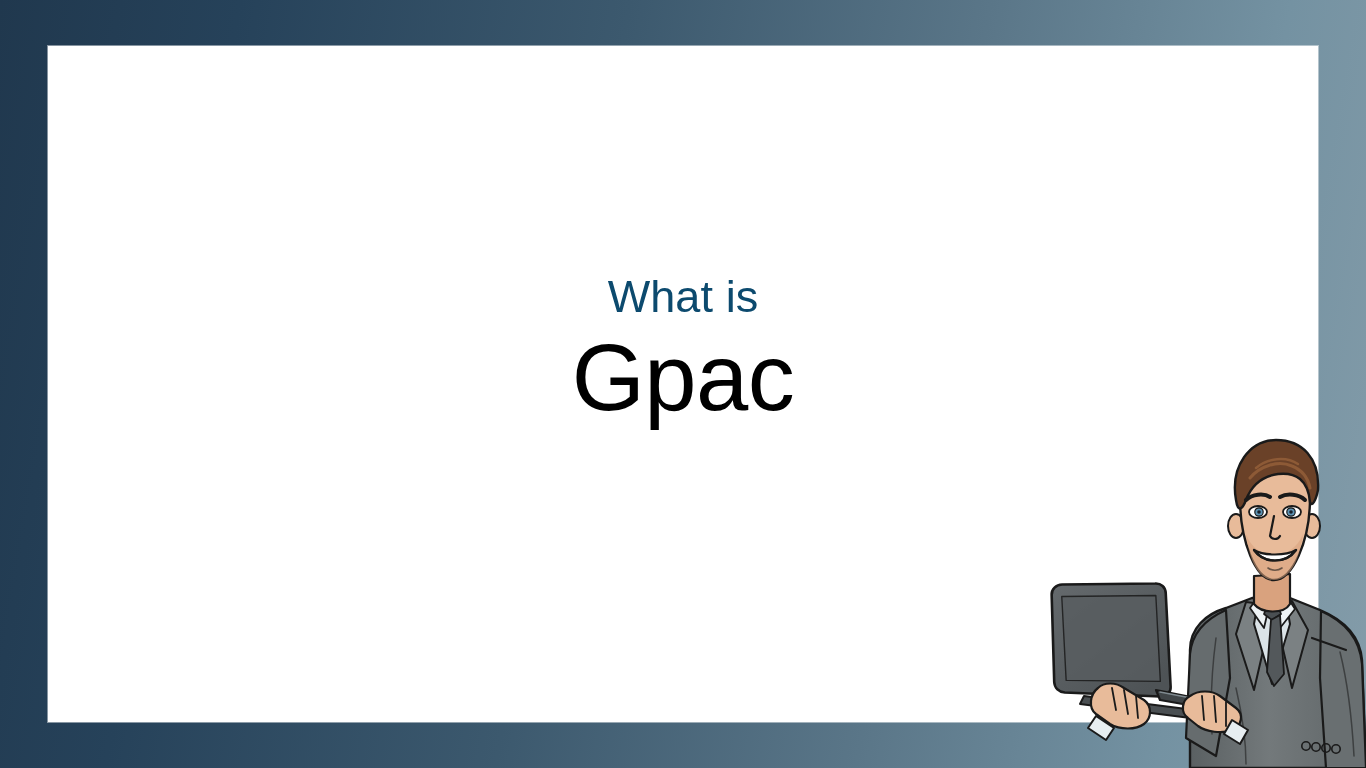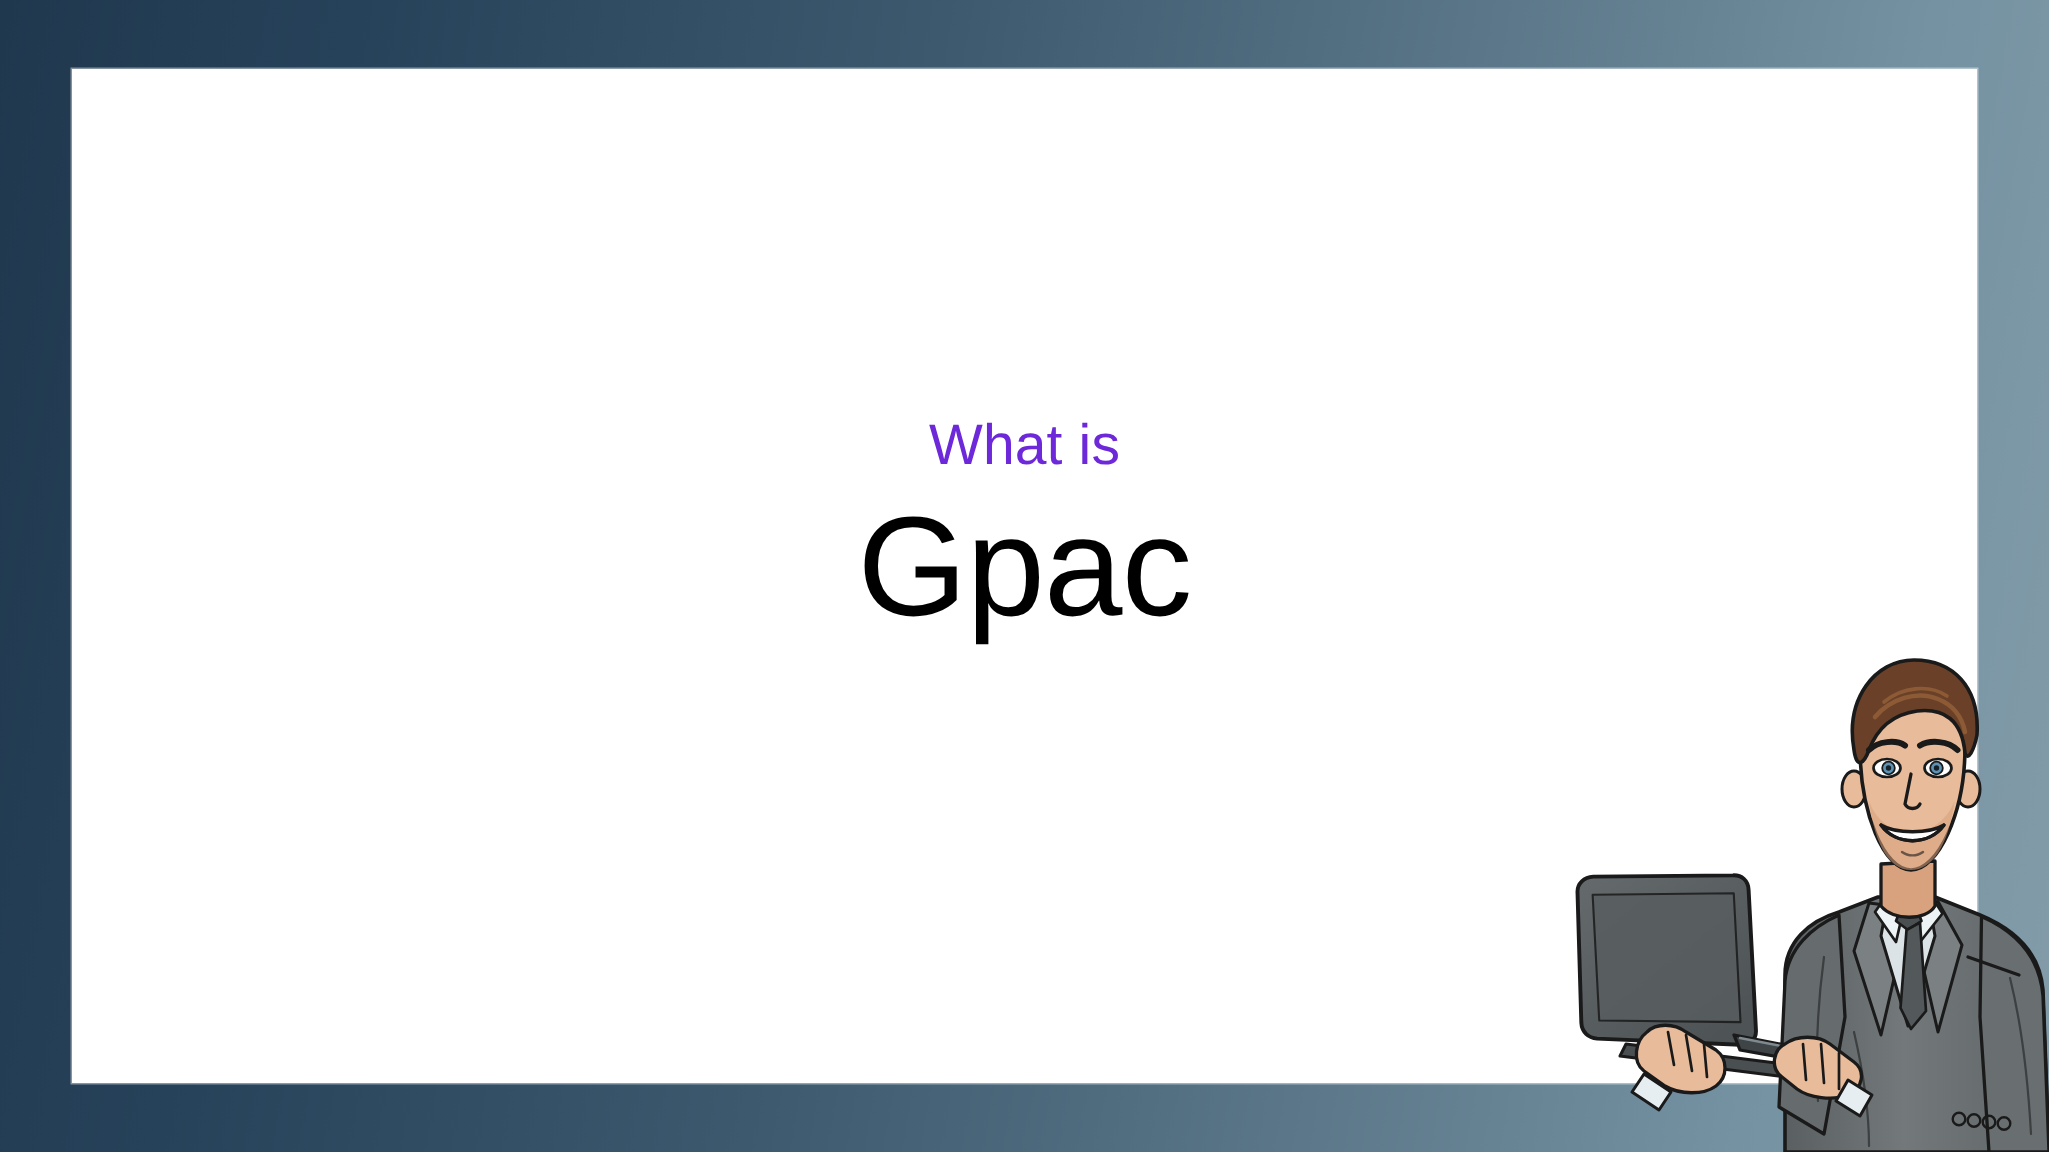--- a/index.html
+++ b/index.html
@@ -22,24 +22,24 @@
   
   #title-block {
     position:absolute;
     left:0; right:0;
     top:268px;
     text-align:center;
     pointer-events:none;
   }
   #title-eyebrow {
     display:block;
-    font-size:38px;
+    font-size:45px;
     line-height:58px;
     font-weight:400;
-    color:#6d28d9;
+    color:#0c4a6e;
     letter-spacing:.1px;
   }
   #title-main {
     display:block;
     font-size:94px;
     line-height:104px;
     font-weight:400;
     color:#000000;
     letter-spacing:-.5px;
   }

